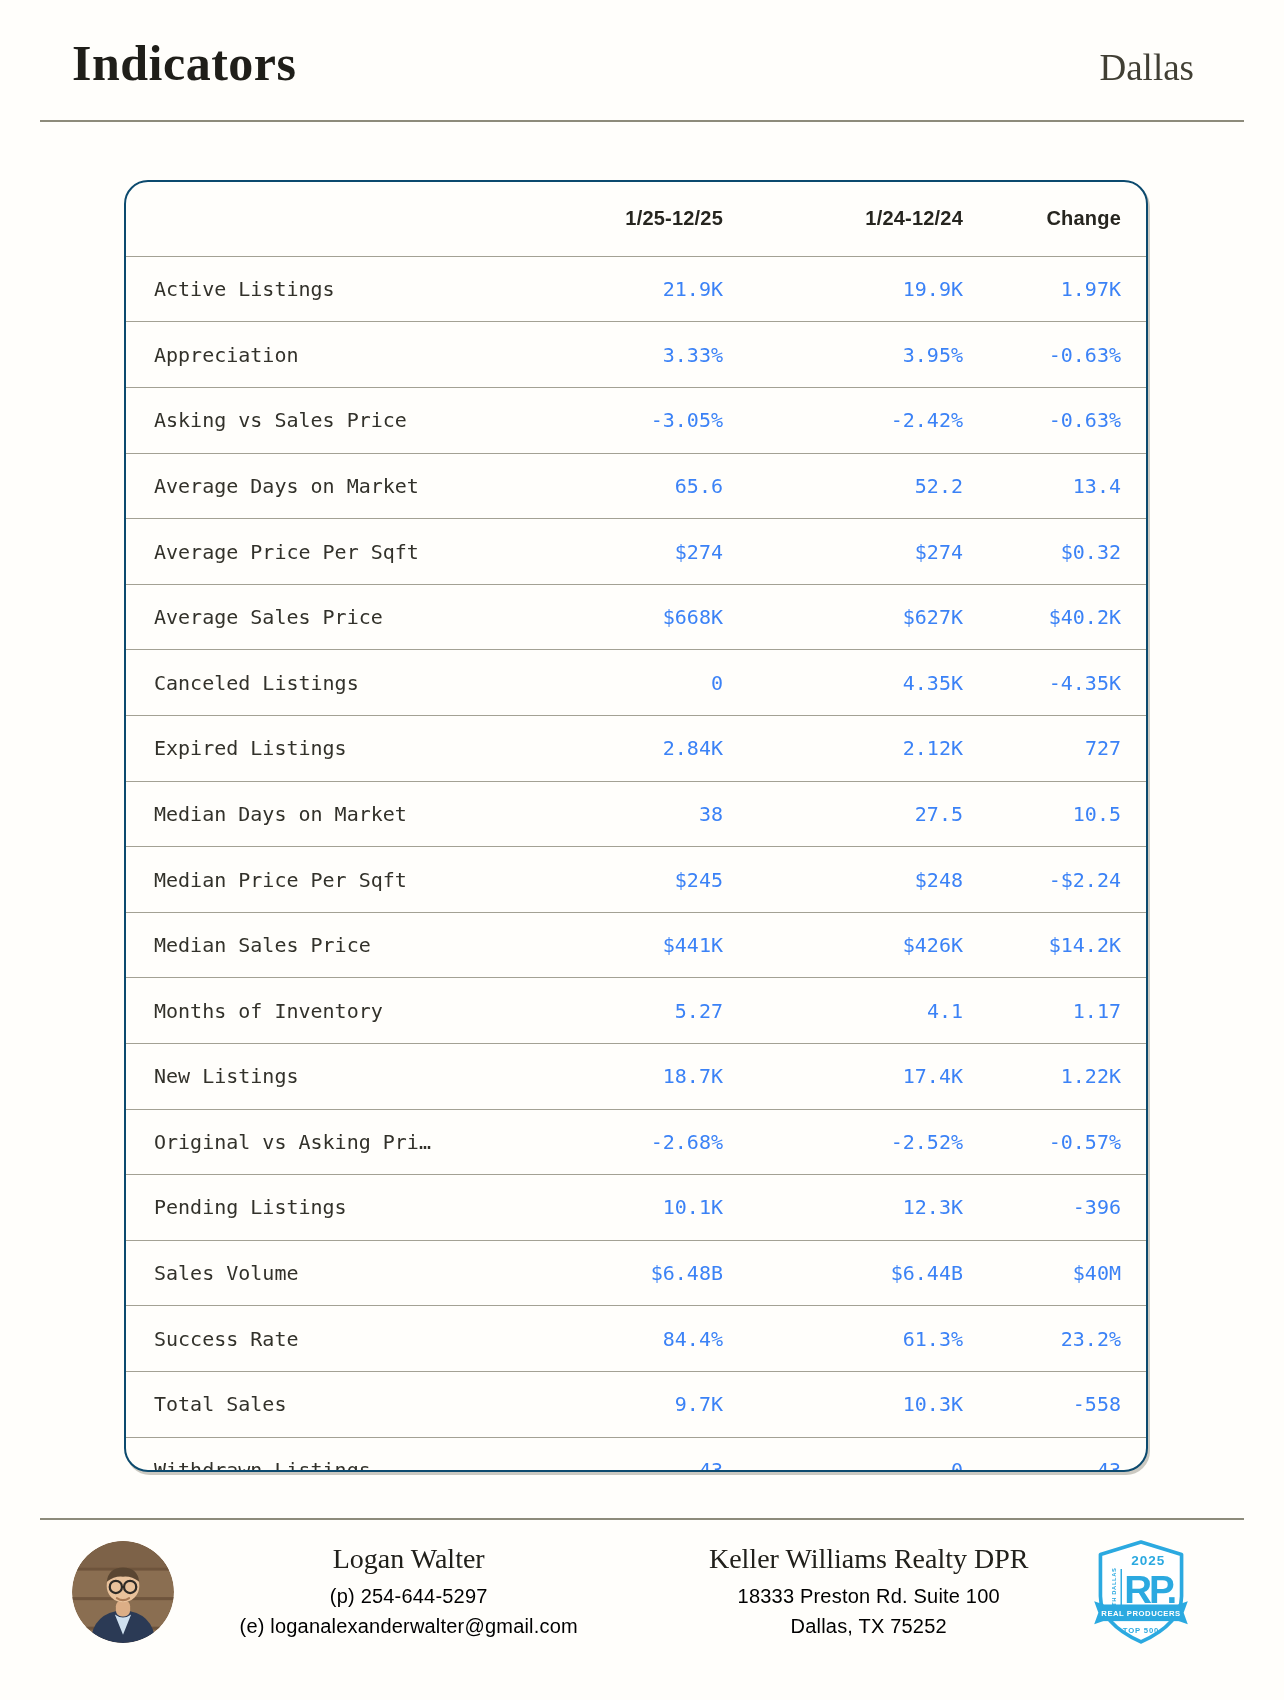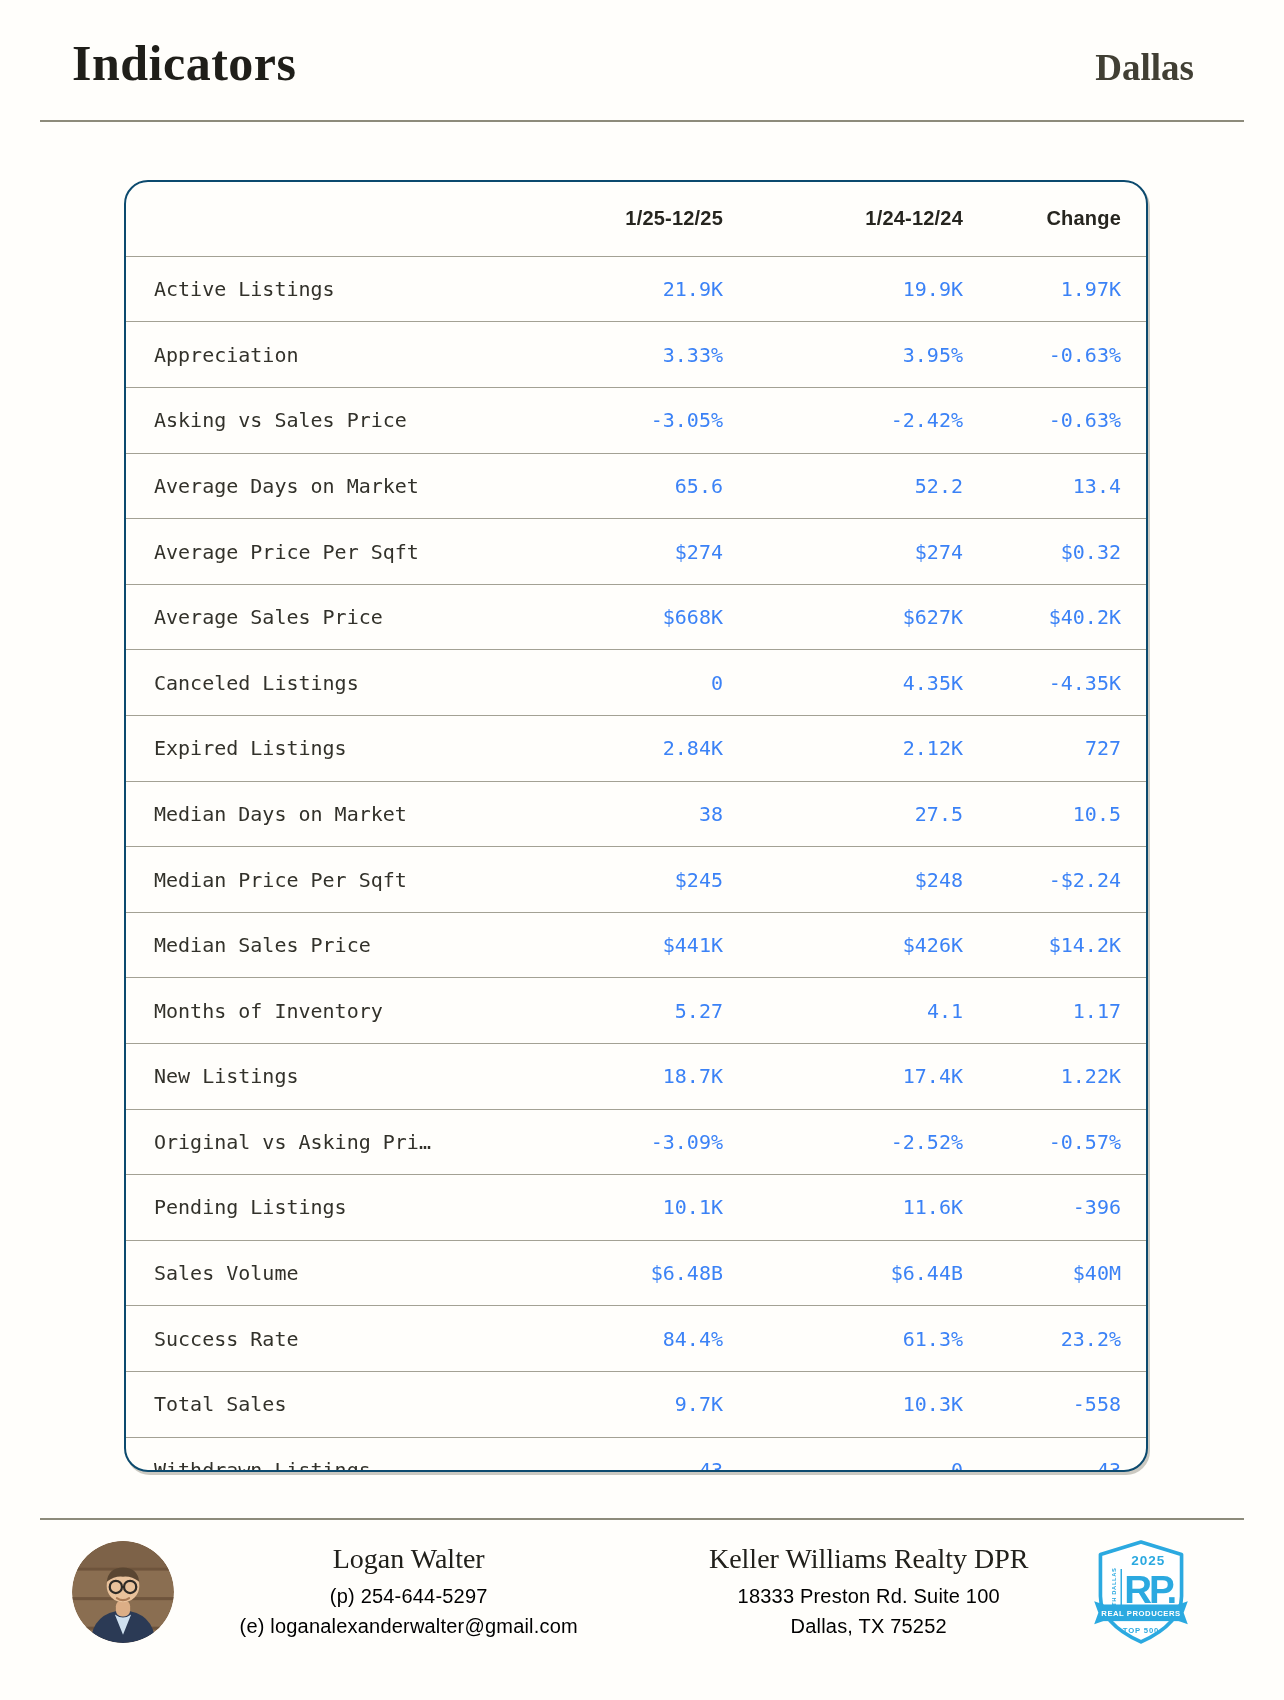--- a/index.html
+++ b/index.html
@@ -14,21 +14,21 @@
   .page-header {
     display:flex; justify-content:space-between; align-items:baseline;
     padding:34px 90px 0 72px; height:122px;
   }
   .page-title {
     font-family:"Liberation Serif","DejaVu Serif",serif;
     font-size:50px; font-weight:600; letter-spacing:0.5px; color:#1f1e19;
   }
   .page-location {
     font-family:"Liberation Serif","DejaVu Serif",serif;
-    font-size:37px; font-weight:700; color:#413f34;
+    font-size:37px; font-weight:400; color:#413f34;
   }
   .rule {
     border:none; border-top:2px solid #8d8b7b;
     margin:0 40px; height:0;
   }
 
   
   .card {
     width:1024px; margin:58px auto 0 124px;
     border:2px solid #0c4a6e; border-radius:24px;
@@ -160,28 +160,28 @@
           <div class="rval">1.17</div>
         </div>
         <div class="trow">
           <div class="rlabel">New Listings</div>
           <div class="rval">18.7K</div>
           <div class="rval">17.4K</div>
           <div class="rval">1.22K</div>
         </div>
         <div class="trow">
           <div class="rlabel">Original vs Asking Pri…</div>
-          <div class="rval">-3.09%</div>
+          <div class="rval">-2.68%</div>
           <div class="rval">-2.52%</div>
           <div class="rval">-0.57%</div>
         </div>
         <div class="trow">
           <div class="rlabel">Pending Listings</div>
           <div class="rval">10.1K</div>
-          <div class="rval">11.6K</div>
+          <div class="rval">12.3K</div>
           <div class="rval">-396</div>
         </div>
         <div class="trow">
           <div class="rlabel">Sales Volume</div>
           <div class="rval">$6.48B</div>
           <div class="rval">$6.44B</div>
           <div class="rval">$40M</div>
         </div>
         <div class="trow">
           <div class="rlabel">Success Rate</div>

